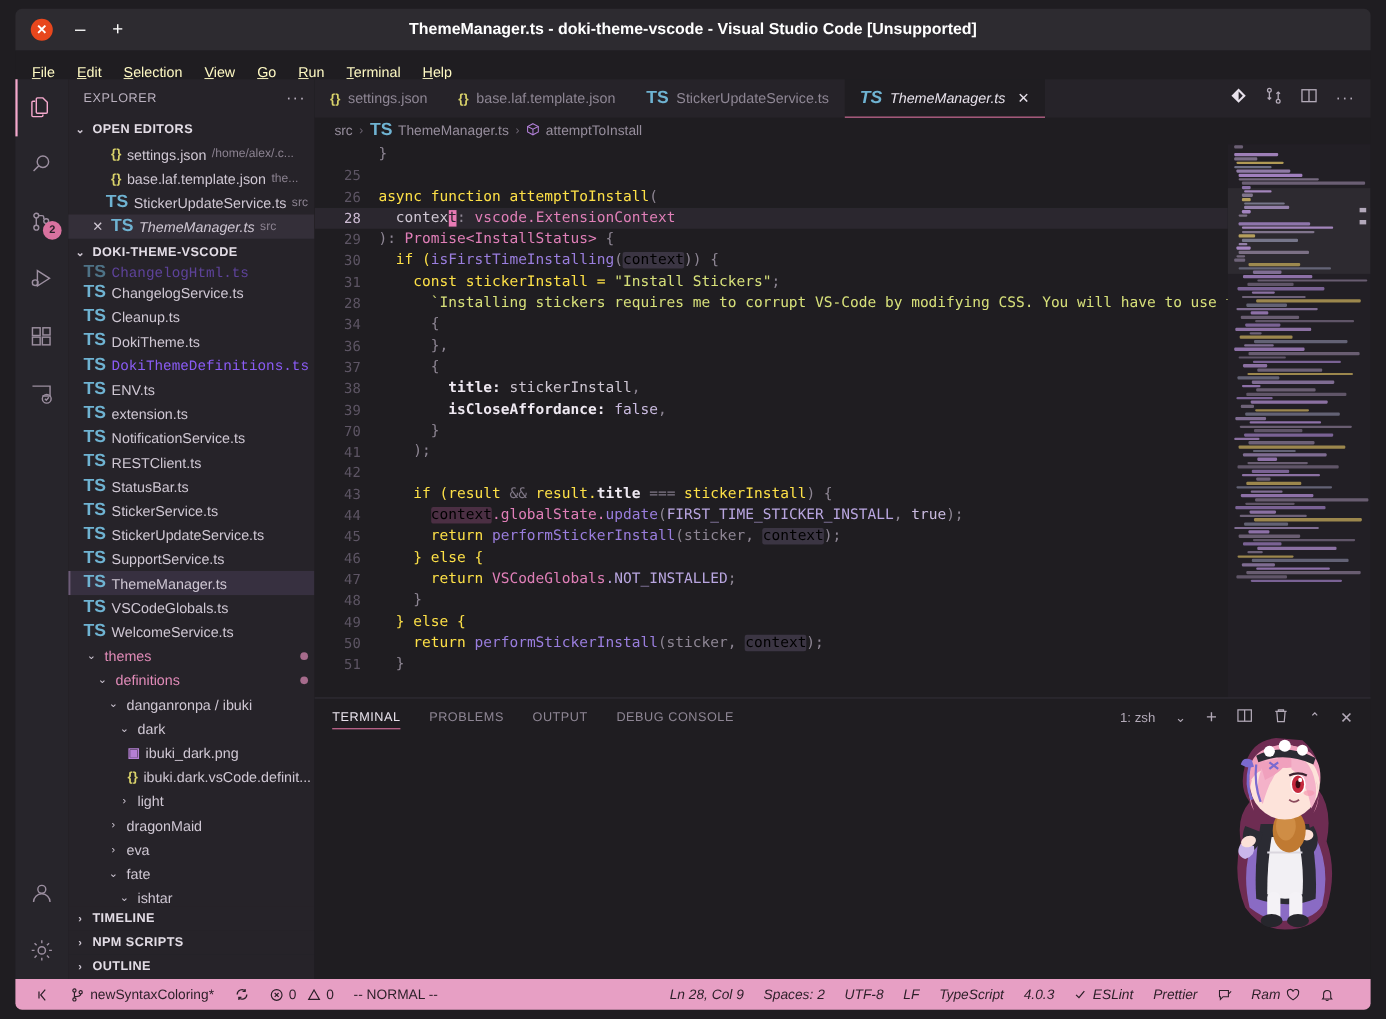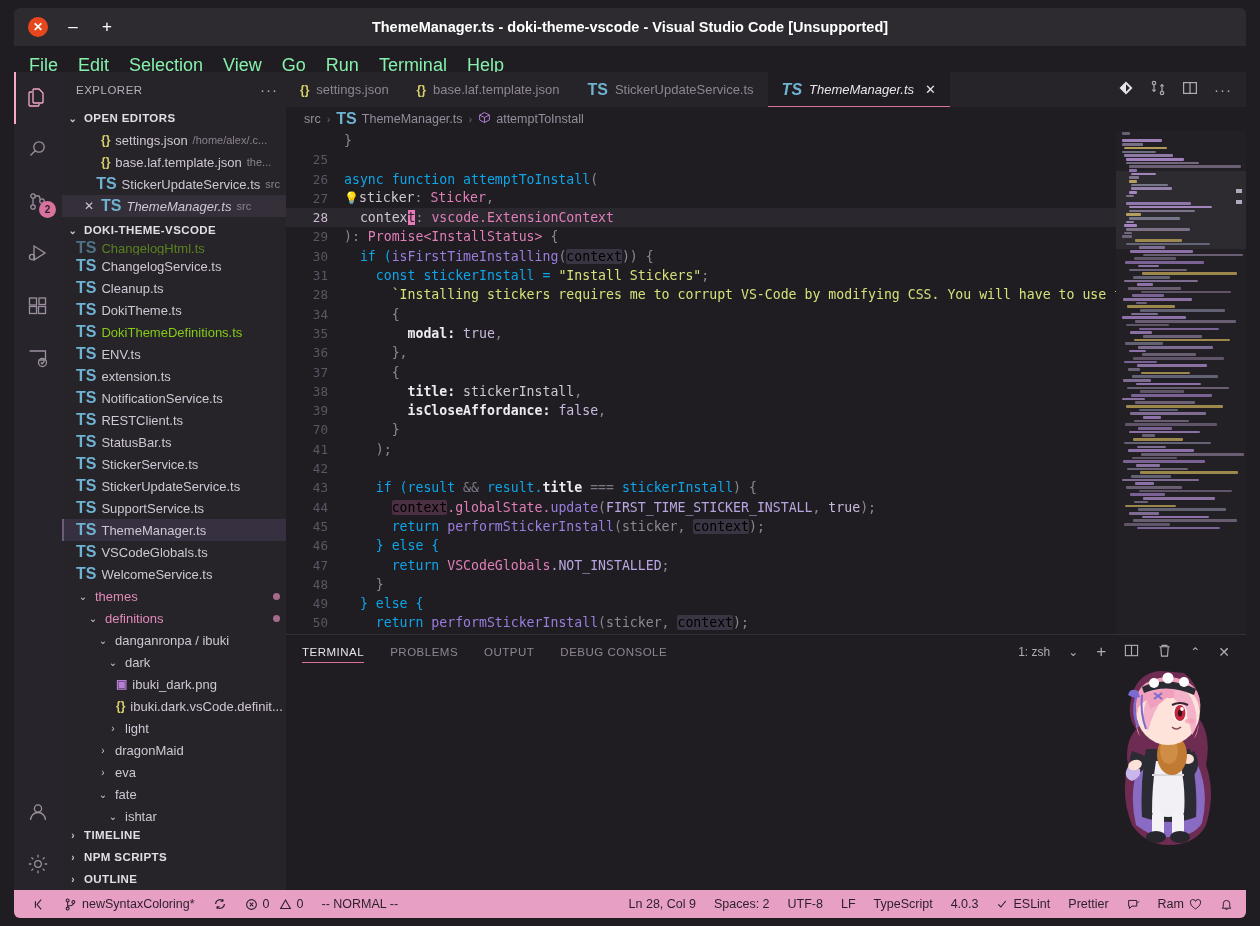--- a/index.html
+++ b/index.html
@@ -41,21 +41,21 @@
     pointer-events: none;
   }
 
   
   .menubar {
     position: absolute; left: 14px; top: 46px; width: 1232px; height: 26px;
     background: #1f1d21;
     display: flex; align-items: center; padding-left: 6px; gap: 2px;
   }
   .menu-item {
-    color: #86efac; font-size: 18px;
+    color: #fef9c3; font-size: 13px;
     padding: 3px 9px;
     margin-top: 12px;
   }
   .menu-item u { text-decoration: underline; }
 
   
   .activitybar {
     position: absolute; left: 14px; top: 72px; width: 48px; bottom: 36px;
     background: #27252b;
     display: flex; flex-direction: column; align-items: center;
@@ -104,21 +104,21 @@
     color: #cfc7d3; font-size: 13px; padding-right: 6px;
     white-space: nowrap; overflow: hidden;
   }
   .row.sel { background: #342f39; }
   .row.sel.focus { background: #373040; box-shadow: inset 2px 0 0 #6d5c78; }
   .ficon { font-size: 10px; font-weight: bold; flex: 0 0 auto; }
   .ts { color: #6fb3d2; font-size: 16px; font-weight: bold; }
   .json { color: #d9d26a; font-size: 12px; }
   .png { color: #b57fd4; font-size: 12px; }
   .sub { color: #8b8290; font-size: 11px; }
-  .dim { color: #84cc16; }
+  .dim { color: #8b5cf6; font-family: Liberation Mono, monospace; }
   .italic { font-style: italic; }
   .closeX { color: #cfc7d3; font-size: 12px; width: 14px; text-align:center;}
   .pinkname { color: #e18bb8; }
   .dot { width: 7px; height: 7px; border-radius: 50%; background: #a66b8c; margin-left: auto; flex:0 0 auto;}
   .bottom-sections { position: absolute; left: 0; right: 0; bottom: 0; }
   .bsec {
     height: 22px; display: flex; align-items: center; gap: 4px;
     color: #e3dde6; font-size: 11.5px; font-weight: bold; letter-spacing: .4px;
     padding-left: 4px; background: #262329;
   }
@@ -174,21 +174,21 @@
   }
   .lineno.active { color: #cdbcd4; }
   .ctext { flex: 1; overflow: hidden; }       
   .k-fn   { color: #9a7ede; }       
   .k-type { color: #e07fb8; }
   .k-str  { color: #d7e07a; }
   .k-var  { color: #cfc7d3; }
   .k-punc { color: #8e8694; }
   .k-prop { color: #efe9f2; font-weight: bold; }
   .k-const{ color: #b9a6e0; }
-  .k-plain{ color: #0ea5e9; }
+  .k-plain{ color: #fde047; }
   .k-const2 { color: #cabbe0; }
   .k-op   { color: #7f7786; }
   .hl-word { background: #3b3543; border-radius: 2px; }
   .cursor-blk { background: #e87ab5; color: #2a2230; }
   .bulb { color: #f2c94c; font-size: 12px; }
   .ctx-hl { background: #4b2f43; border-radius: 2px; }
 
   .minimap {
     position: absolute; right: 0; top: 59px; width: 130px; height: 571px;
     background: #221f25; overflow: hidden;
@@ -235,21 +235,21 @@
 
   
   .statusbar {
     position: absolute; left: 14px; right: 14px; bottom: 8px; height: 28px;
     background: #e79fc4;
     display: flex; align-items: center;
     color: #2c1f28; font-size: 12.5px;
     border-bottom-left-radius: 6px; border-bottom-right-radius: 6px;
   }
   .sb-left { display: flex; align-items: center; gap: 0; padding-left: 10px; }
-  .sb-right { margin-left: auto; display: flex; align-items: flex-end; gap: 0; padding-right: 4px; }
+  .sb-right { margin-left: auto; display: flex; align-items: flex-end; gap: 0; padding-right: 24px; font-style: italic; }
   .sb-item { display: flex; align-items: center; gap: 5px; padding: 0 9px; height: 28px; }
 
   
   .sticker { position: absolute; right: 14px; bottom: 40px; width: 130px; height: 185px; }
 </style>
 </head>
 <body>
 
 <div id="app">
 
@@ -556,28 +556,26 @@
             </svg></span>
           <span>attemptToInstall</span>
         </span>
       </div>
 
     <div class="code-area">
       <div class="codewrap" id="codewrap">
           <div class="codeline"><div class="lineno"></div><div class="ctext"><span class="k-punc">}</span></div></div>
           <div class="codeline"><div class="lineno">25</div><div class="ctext"></div></div>
           <div class="codeline"><div class="lineno">26</div><div class="ctext"><span class="k-plain">async function </span><span class="k-plain">attemptToInstall</span><span class="k-punc">(</span></div></div>
-          <div class="codeline"><div class="lineno">27</div><div class="ctext"><span class="bulb" style="margin-right: 0px;">💡</span><span class="k-var">sticker</span><span class="k-punc">: </span><span class="k-type">Sticker</span><span class="k-punc">,</span></div></div>
           <div class="codeline cur"><div class="lineno active">28</div><div class="ctext"><span class="k-var">  contex</span><span class="cursor-blk">t</span><span class="k-punc">: </span><span class="k-type">vscode.ExtensionContext</span></div></div>
           <div class="codeline"><div class="lineno">29</div><div class="ctext"><span class="k-punc">): </span><span class="k-type">Promise&lt;InstallStatus&gt;</span><span class="k-punc"> {</span></div></div>
           <div class="codeline"><div class="lineno">30</div><div class="ctext"><span class="k-plain">  if (</span><span class="k-fn">isFirstTimeInstalling</span><span class="k-punc">(</span><span class="hl-word">context</span><span class="k-punc">)) {</span></div></div>
           <div class="codeline"><div class="lineno">31</div><div class="ctext"><span class="k-plain">    const stickerInstall = </span><span class="k-str">"Install Stickers"</span><span class="k-punc">;</span></div></div>
           <div class="codeline"><div class="lineno">28</div><div class="ctext"><span class="k-str">      `Installing stickers requires me to corrupt VS-Code by modifying CSS. You will have to use the</span></div></div>
           <div class="codeline"><div class="lineno">34</div><div class="ctext"><span class="k-punc">      {</span></div></div>
-          <div class="codeline"><div class="lineno">35</div><div class="ctext"><span class="k-prop">        modal:</span><span class="k-const2"> true</span><span class="k-punc">,</span></div></div>
           <div class="codeline"><div class="lineno">36</div><div class="ctext"><span class="k-punc">      },</span></div></div>
           <div class="codeline"><div class="lineno">37</div><div class="ctext"><span class="k-punc">      {</span></div></div>
           <div class="codeline"><div class="lineno">38</div><div class="ctext"><span class="k-prop">        title:</span><span class="k-var"> stickerInstall</span><span class="k-punc">,</span></div></div>
           <div class="codeline"><div class="lineno">39</div><div class="ctext"><span class="k-prop">        isCloseAffordance:</span><span class="k-const2"> false</span><span class="k-punc">,</span></div></div>
           <div class="codeline"><div class="lineno">70</div><div class="ctext"><span class="k-punc">      }</span></div></div>
           <div class="codeline"><div class="lineno">41</div><div class="ctext"><span class="k-punc">    );</span></div></div>
           <div class="codeline"><div class="lineno">42</div><div class="ctext"></div></div>
           <div class="codeline"><div class="lineno">43</div><div class="ctext"><span class="k-plain">    if (result </span><span class="k-op">&amp;&amp;</span><span class="k-plain"> result.</span><span class="k-prop">title</span><span class="k-op"> === </span><span class="k-plain">stickerInstall</span><span class="k-punc">) {</span></div></div>
           <div class="codeline"><div class="lineno">44</div><div class="ctext"><span class="k-plain">      </span><span class="ctx-hl">context</span><span class="k-type">.globalState.</span><span class="k-fn">update</span><span class="k-punc">(</span><span class="k-const">FIRST_TIME_STICKER_INSTALL</span><span class="k-punc">, </span><span class="k-const2">true</span><span class="k-punc">);</span></div></div>
           <div class="codeline"><div class="lineno">45</div><div class="ctext"><span class="k-plain">      return </span><span class="k-fn">performStickerInstall</span><span class="k-punc">(sticker, </span><span class="hl-word">context</span><span class="k-punc">);</span></div></div>

